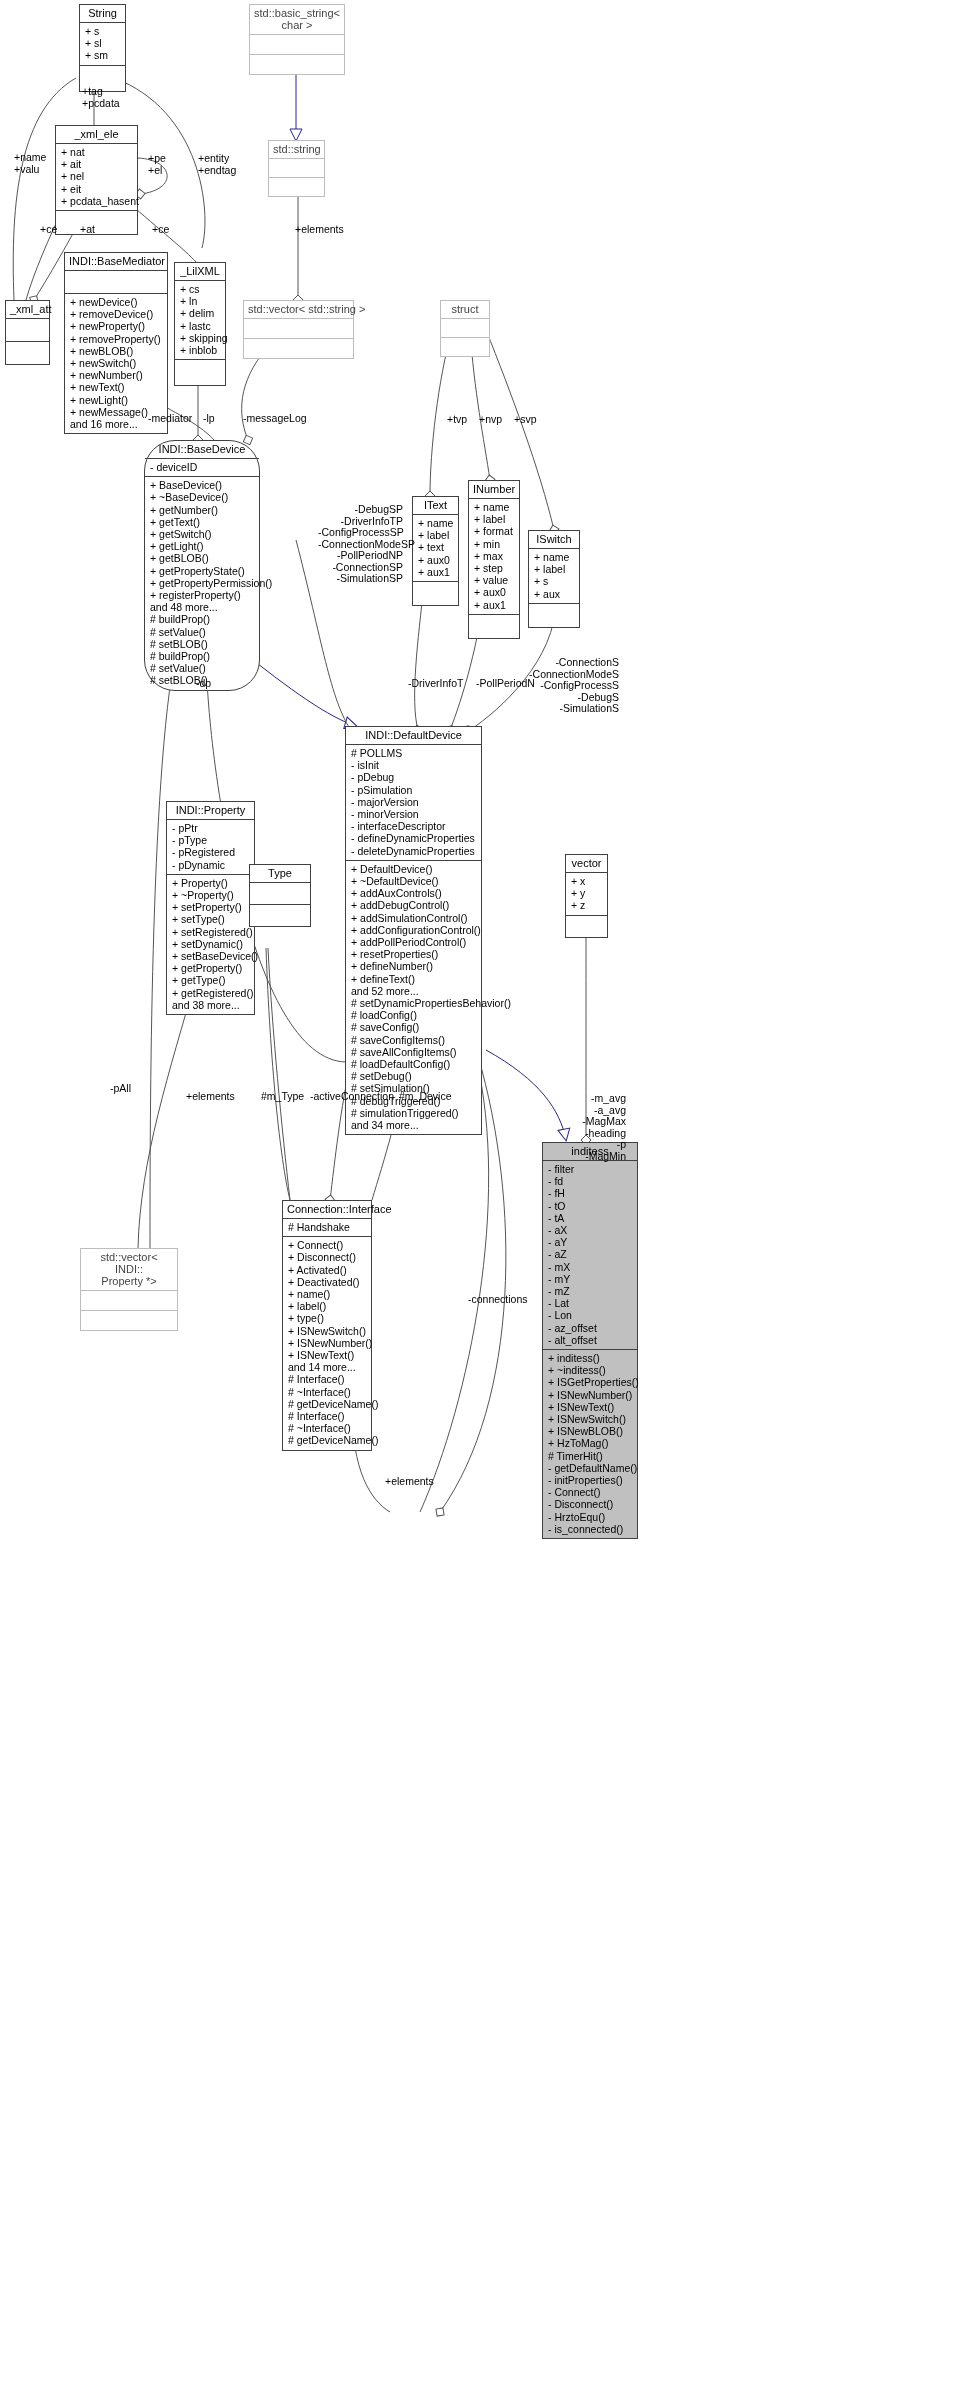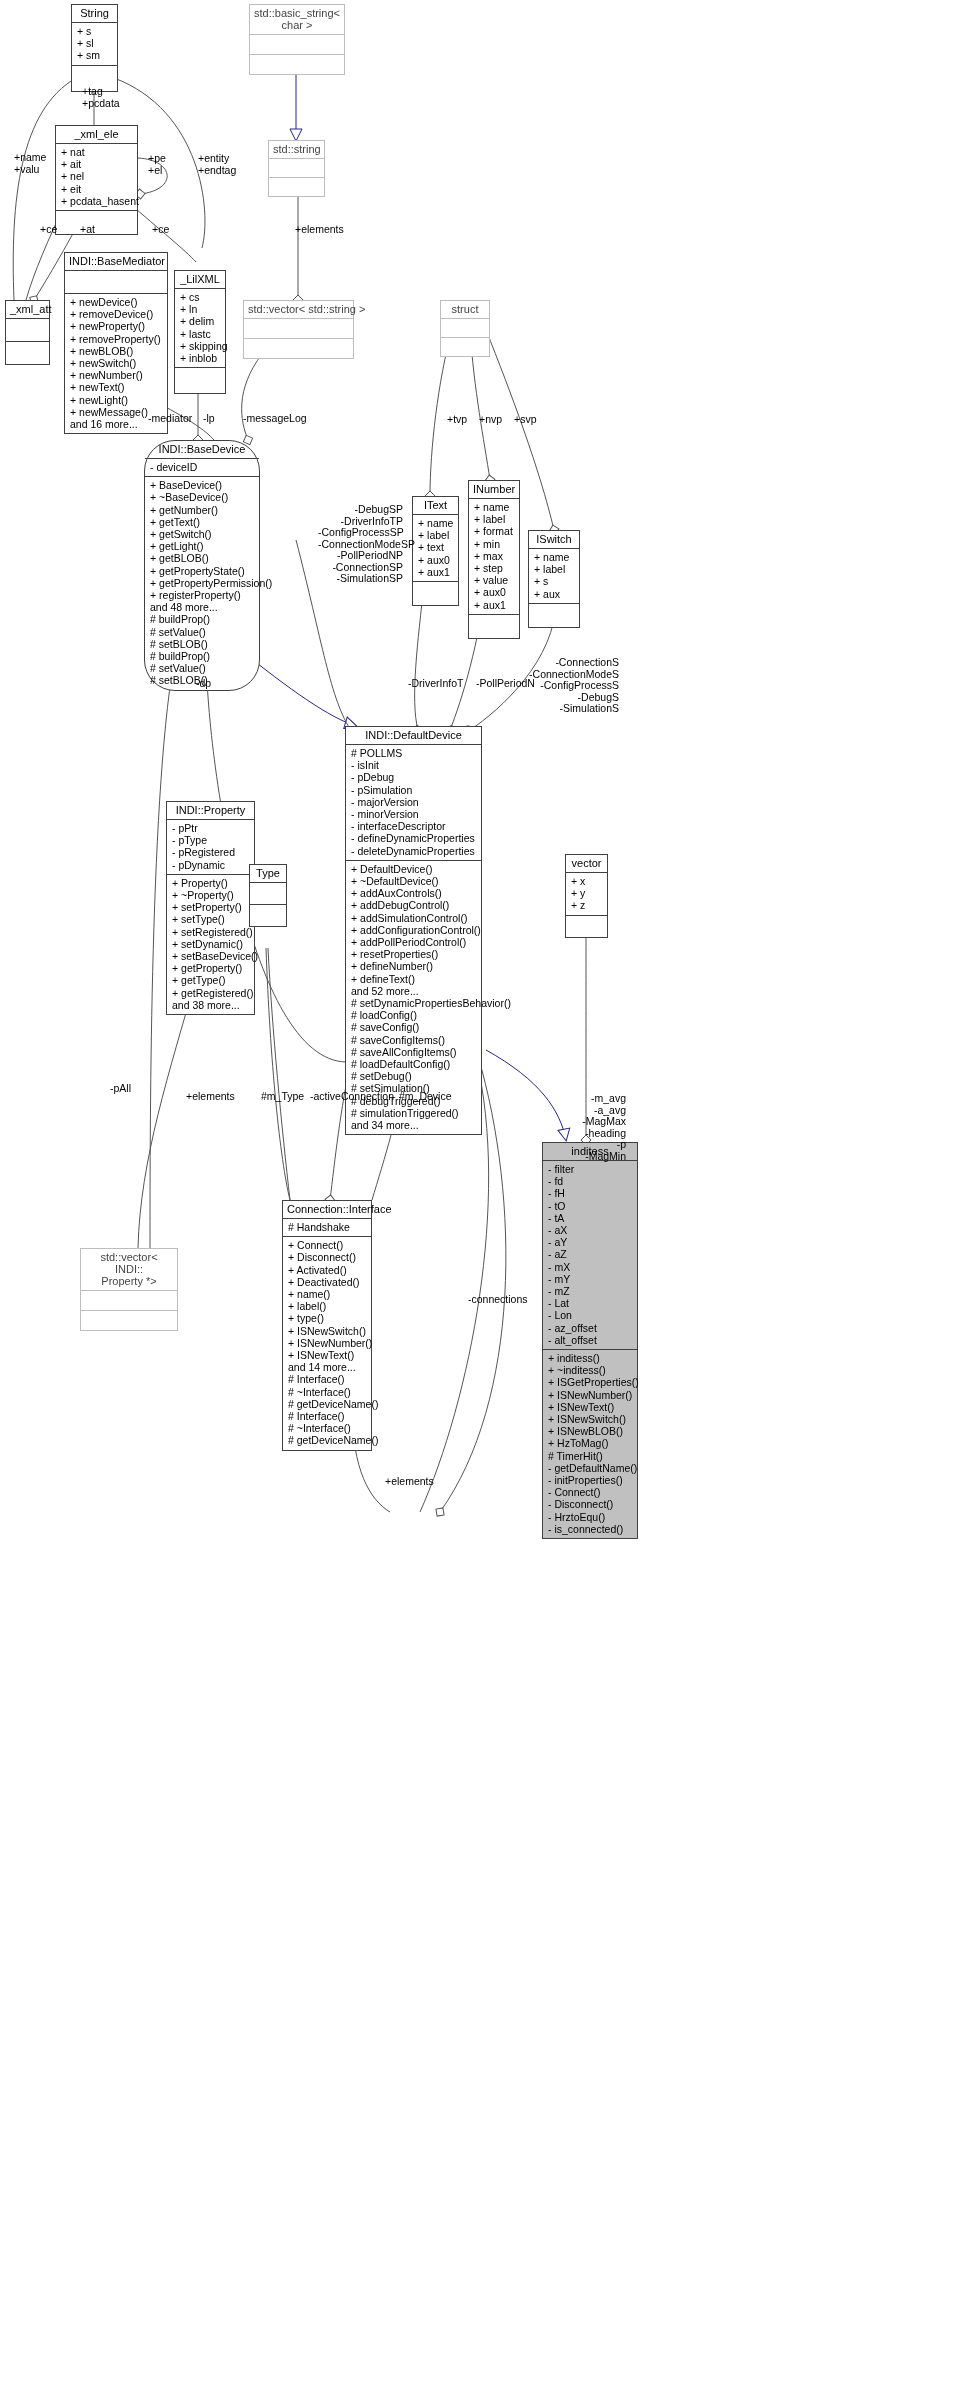--- a/index.html
+++ b/index.html
@@ -94,21 +94,21 @@
       <path d="M486,1050 C540,1080 560,1110 566,1140" stroke="#26268c" marker-end="url(#tri)"></path>
 
       <path d="M478,1056 C520,1200 520,1400 440,1512" marker-end="url(#dia)"></path>
 
       <path d="M352,1406 C352,1470 370,1500 390,1512"></path>
 
       <path d="M420,1512 C470,1400 510,1200 476,1058"></path>
     </g>
   </svg>
 
-  <div class="cls" style="left:71px;top:4px;width:47px;">
+  <div class="cls" style="left:79px;top:4px;width:47px;">
     <div class="title">String</div>
     <div class="sep"></div>
     <div class="sec">
       <div>+ s</div>
         <div>+ sl</div>
         <div>+ sm</div>
     </div>
     <div class="sep"></div>
     <div class="sec" style="height:20px;"></div>
   </div>
@@ -165,21 +165,21 @@
         <div>+ newBLOB()</div>
         <div>+ newSwitch()</div>
       <div>+ newNumber()</div>
         <div>+ newText()</div>
         <div>+ newLight()</div>
       <div>+ newMessage()</div>
         <div>and 16 more...</div>
     </div>
   </div>
 
-  <div class="cls" style="left:174px;top:262px;width:52px;margin-top:8px;">
+  <div class="cls" style="left:174px;top:262px;width:52px;">
     <div class="title">_LilXML</div>
     <div class="sep"></div>
     <div class="sec">
       <div>+ cs</div>
         <div>+ ln</div>
         <div>+ delim</div>
       <div>+ lastc</div>
         <div>+ skipping</div>
         <div>+ inblob</div>
     </div>
@@ -335,21 +335,21 @@
         <div>+ setRegistered()</div>
         <div>+ setDynamic()</div>
       <div>+ setBaseDevice()</div>
         <div>+ getProperty()</div>
         <div>+ getType()</div>
       <div>+ getRegistered()</div>
         <div>and 38 more...</div>
     </div>
   </div>
 
-  <div class="cls" style="left:249px;top:864px;width:38px;">
+  <div class="cls" style="left:249px;top:864px;width:62px;">
     <div class="title">Type</div>
     <div class="sep"></div>
     <div class="sec" style="height:16px;"></div>
     <div class="sep"></div>
     <div class="sec" style="height:16px;"></div>
   </div>
 
   <div class="cls" style="left:565px;top:854px;width:43px;">
     <div class="title">vector</div>
     <div class="sep"></div>

